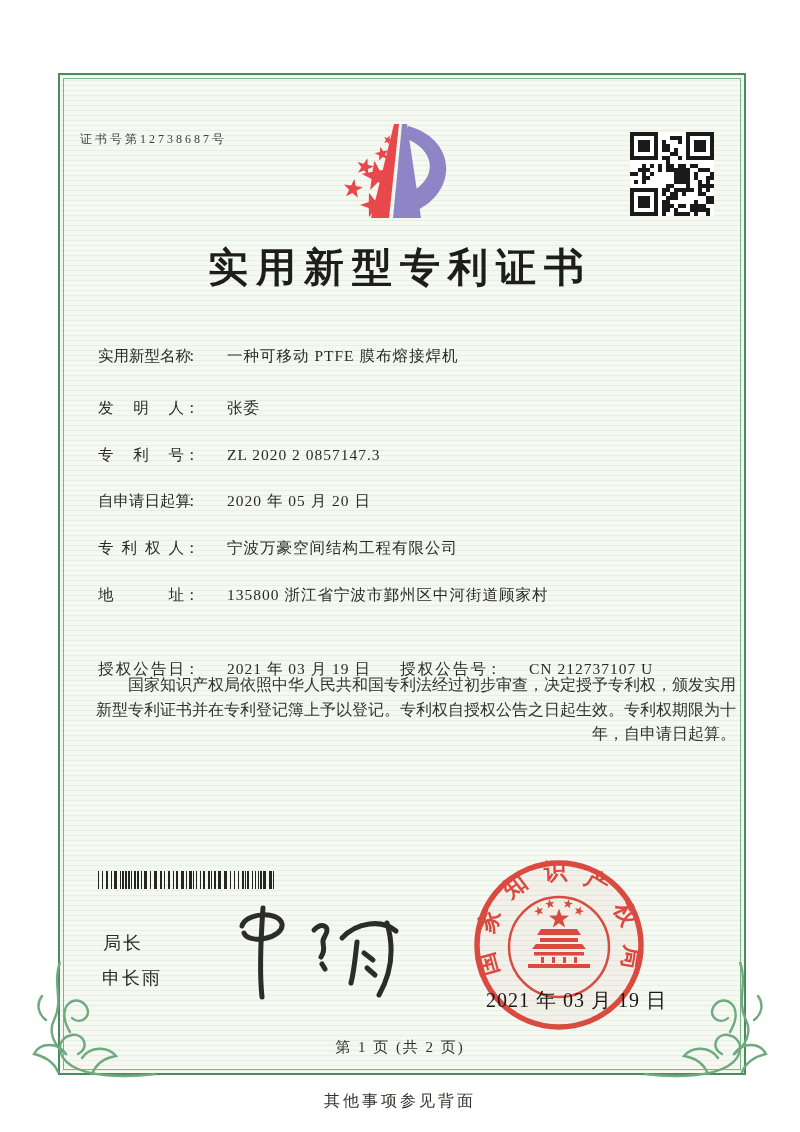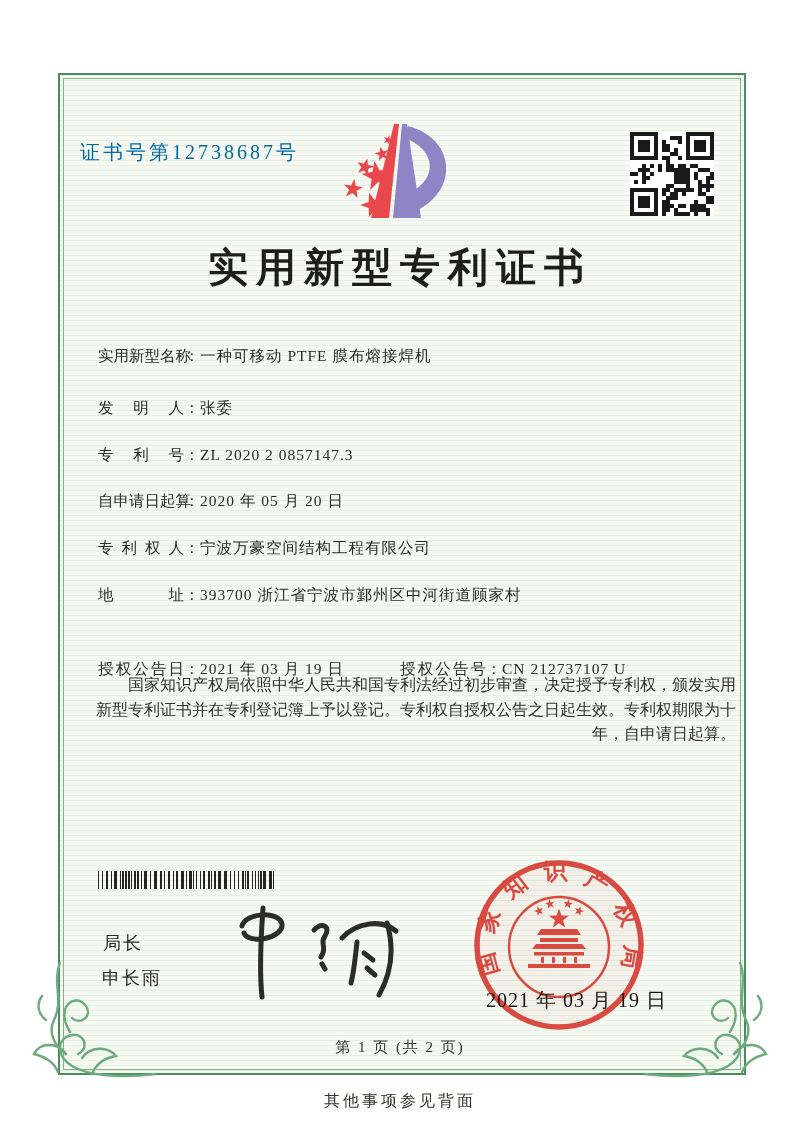--- a/index.html
+++ b/index.html
@@ -12,27 +12,27 @@
     position:absolute;left:58px;top:73px;width:684px;height:998px;
     border:2px solid #4d8a61;
     background:#f5f9f2;
     background-image:repeating-linear-gradient(180deg,
       rgba(126,178,138,0.13) 0px, rgba(126,178,138,0.13) 1px,
       rgba(255,255,255,0) 1px, rgba(255,255,255,0) 5px);
   }
   .frame-inner{position:absolute;inset:3px;border:1px solid #7fb28c;}
   .content{position:absolute;inset:0;}
   .abs{position:absolute;}
-  .cert-no{left:80px;top:139px;font-size:20px;letter-spacing:3px;color:#0369a1;}
+  .cert-no{left:80px;top:131px;font-size:12px;letter-spacing:3px;color:#404040;}
   .title{left:0;right:0;top:240px;text-align:center;font-size:40px;font-weight:bold;
     letter-spacing:8px;color:#1e1d1a;}
   .row{left:98px;height:24px;font-size:15.5px;white-space:nowrap;color:#2b2a25;}
   .flabel{display:inline-block;width:86px;text-align:justify;text-align-last:justify;vertical-align:top;}
   .colon{display:inline-block;width:16px;}
-  .fvalue{letter-spacing:1px;}
+  .fvalue{letter-spacing:1px;margin-left:27px;}
   .r1{top:346px;} .r2{top:398px;} .r3{top:445px;} .r4{top:491px;}
   .r5{top:538px;} .r6{top:585px;} .r7{top:659px;}
   .pair2{position:absolute;left:302px;top:0;white-space:nowrap;}
   .paras{left:88px;top:673px;width:648px;font-size:16px;line-height:24.5px;color:#33322c;}
   .paras p{margin:0;text-indent:2em;text-align:right;}
   .barcode{left:98px;top:871px;}
   .officer{left:103px;top:931px;font-size:18px;letter-spacing:2px;color:#2b2a25;}
   .officer-name{left:102px;top:966px;font-size:18px;letter-spacing:2px;color:#2b2a25;}
   .signature{left:218px;top:902px;}
   .seal{left:472px;top:858px;}
@@ -215,21 +215,21 @@
   <div class="abs row r3 z">
     <span class="flabel">专利号</span><span class="colon">：</span><span class="fvalue">ZL 2020 2 0857147.3</span>
   </div>
   <div class="abs row r4 z">
     <span class="flabel">自申请日起算</span><span class="colon">：</span><span class="fvalue">2020 年 05 月 20 日</span>
   </div>
   <div class="abs row r5 z">
     <span class="flabel">专利权人</span><span class="colon">：</span><span class="fvalue">宁波万豪空间结构工程有限公司</span>
   </div>
   <div class="abs row r6 z">
-    <span class="flabel">地址</span><span class="colon">：</span><span class="fvalue">393700 浙江省宁波市鄞州区中河街道顾家村</span>
+    <span class="flabel">地址</span><span class="colon">：</span><span class="fvalue">135800 浙江省宁波市鄞州区中河街道顾家村</span>
   </div>
   <div class="abs row r7 z">
     <span class="flabel">授权公告日</span><span class="colon">：</span><span class="fvalue">2021 年 03 月 19 日</span>
     <span class="pair2">
       <span class="flabel">授权公告号</span><span class="colon">：</span><span class="fvalue">CN 212737107 U</span>
     </span>
   </div>
 
   <div class="abs paras z">
     <p>国家知识产权局依照中华人民共和国专利法经过初步审查，决定授予专利权，颁发实用新型专利证书并在专利登记簿上予以登记。专利权自授权公告之日起生效。专利权期限为十年，自申请日起算。</p>

